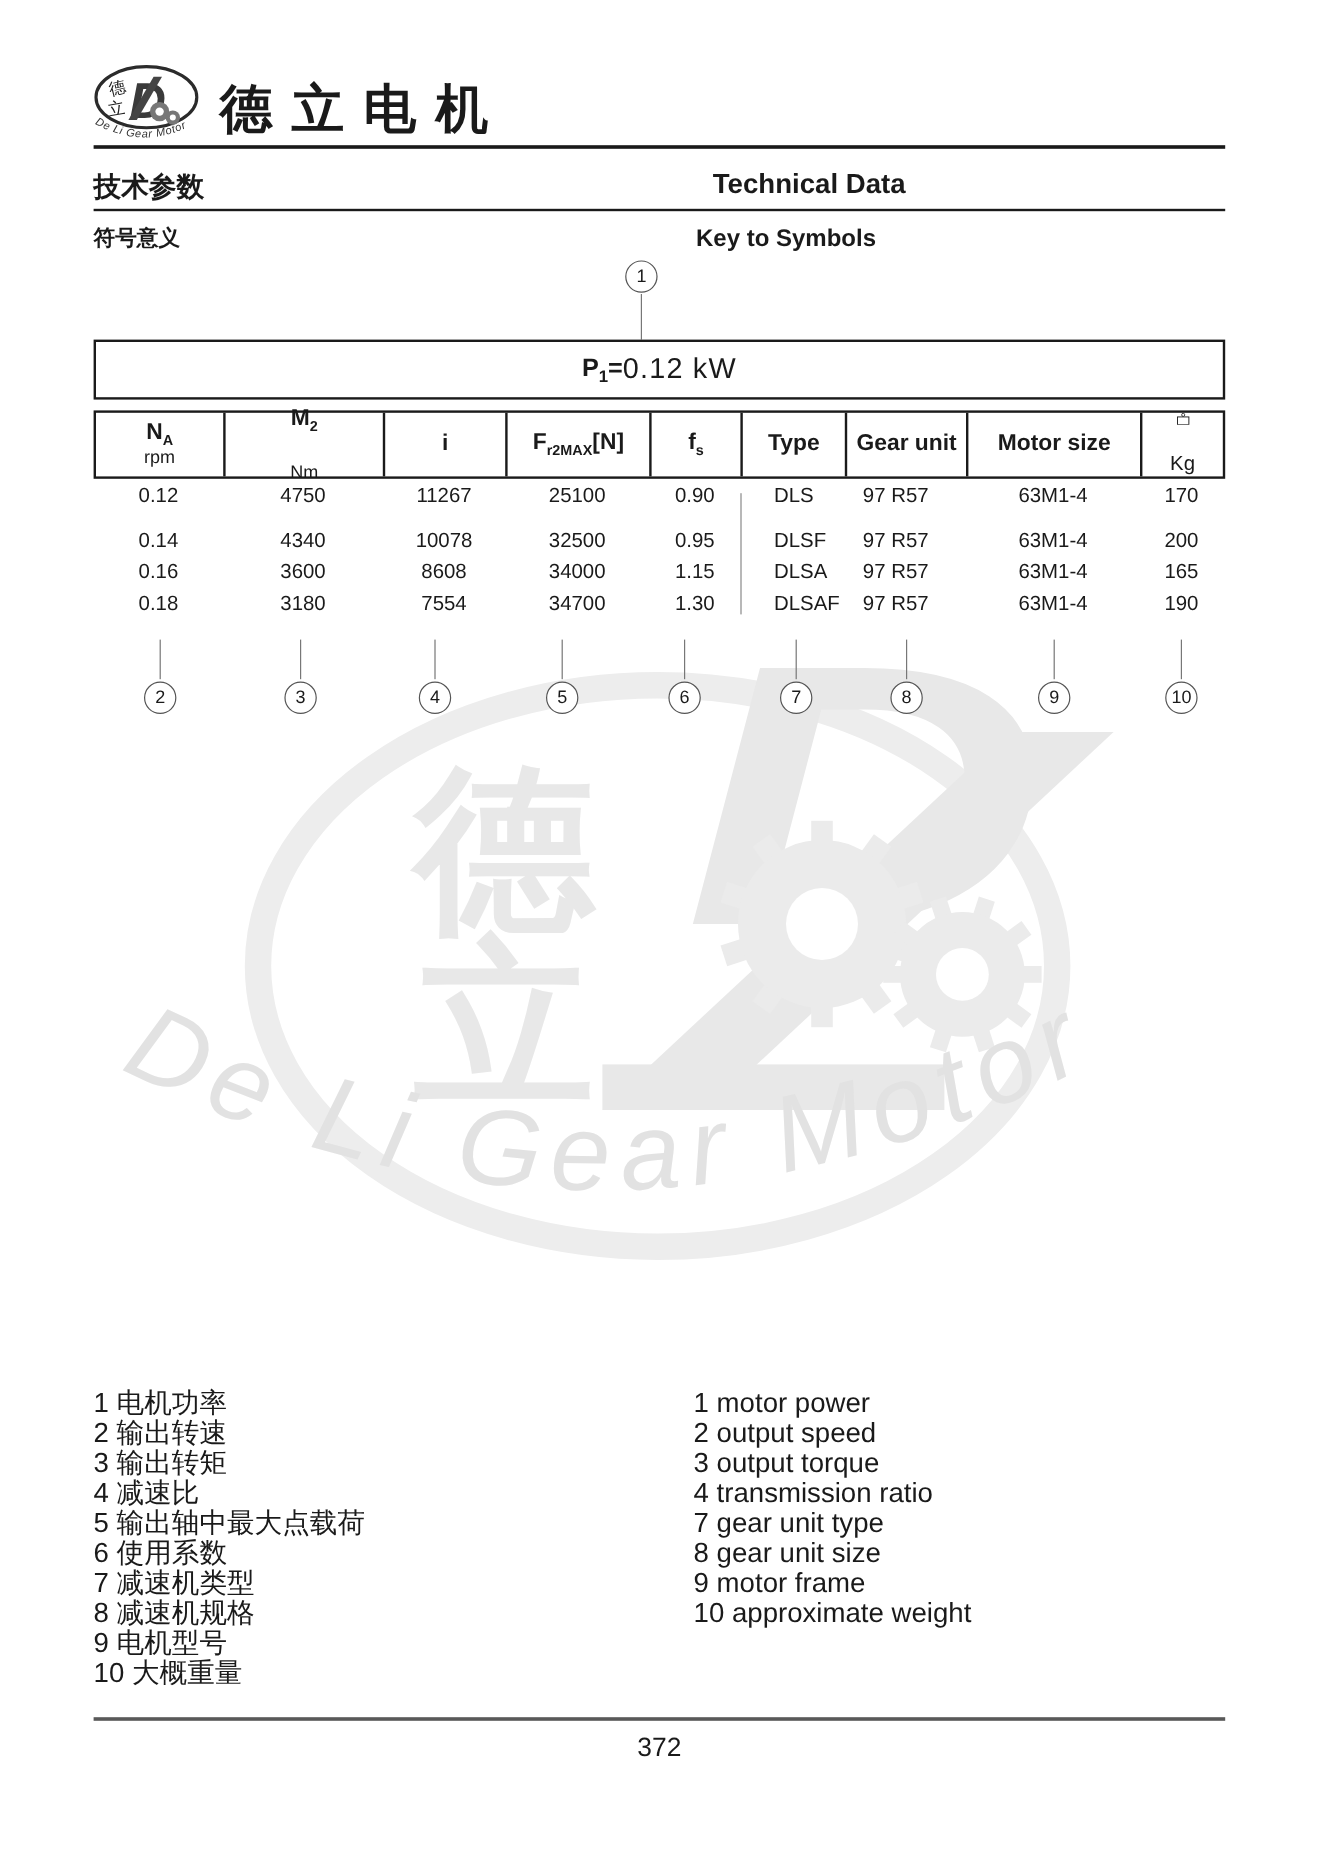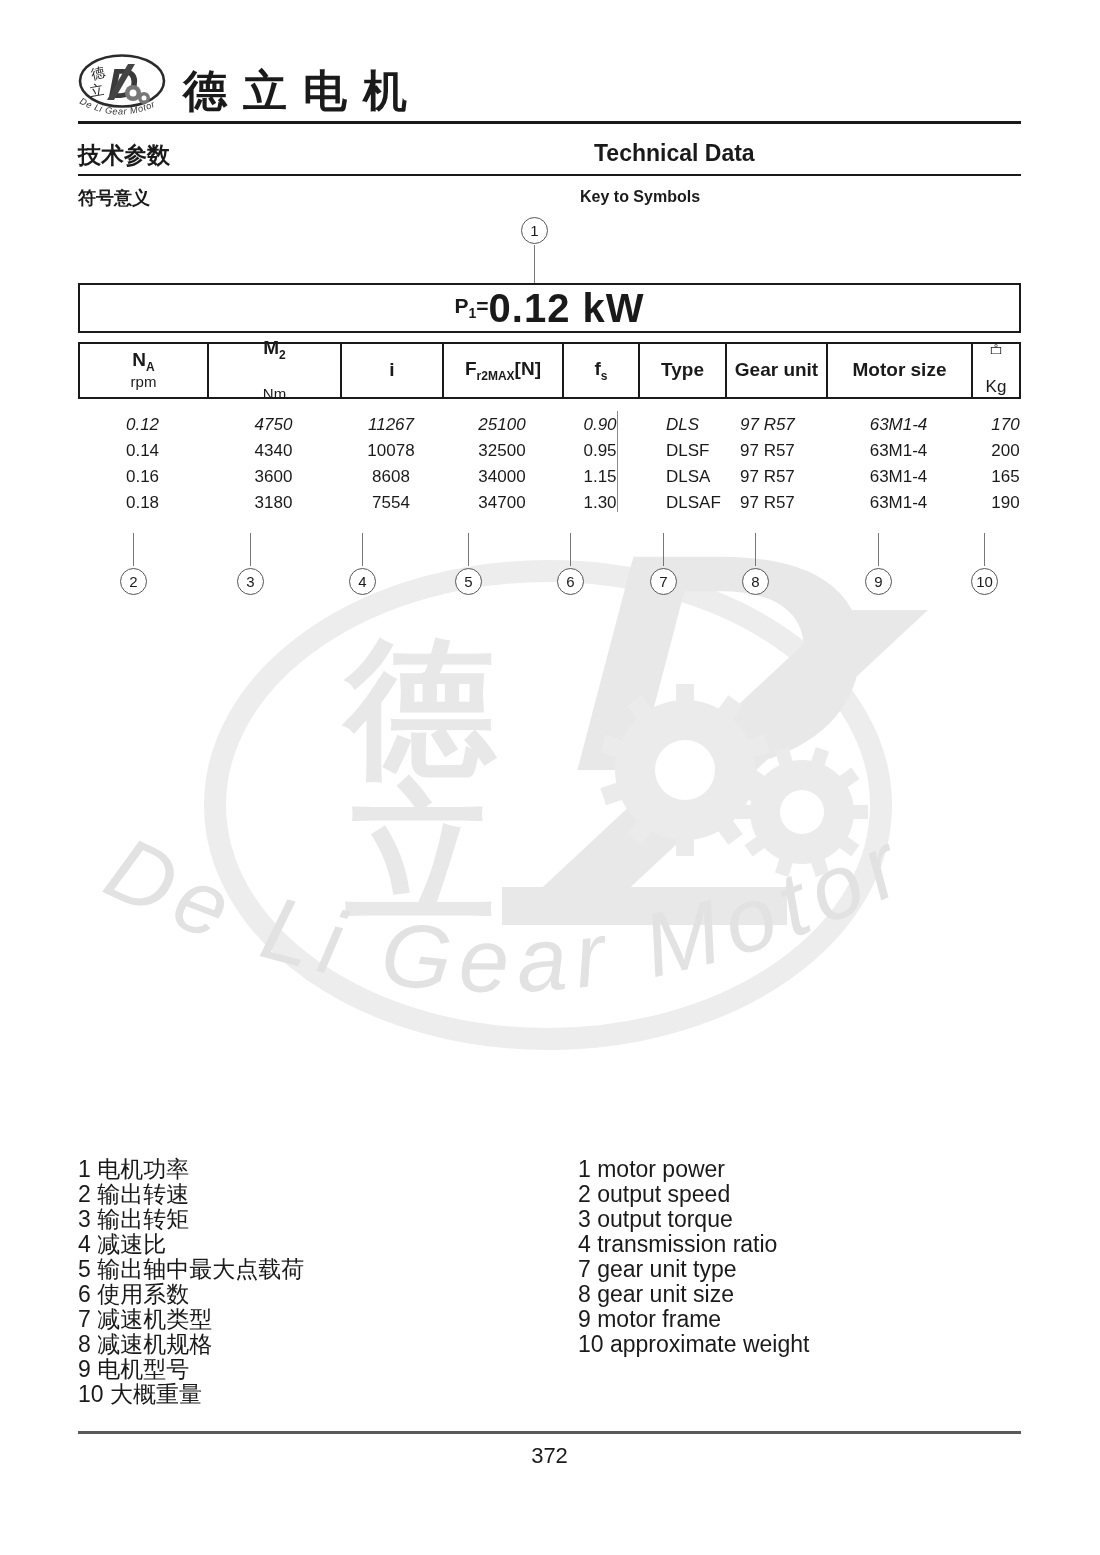--- a/index.html
+++ b/index.html
@@ -9,31 +9,31 @@
   .rule{position:absolute;background:#1a1a1a;}
   .sec-title{position:absolute;font-size:23px;font-weight:bold;}
   .sub-title{position:absolute;font-size:18px;font-weight:bold;}
   .brand-title{position:absolute;left:183px;top:62px;font-size:44px;font-weight:bold;
                letter-spacing:16px;font-family:"DejaVu Serif",serif;}
   
   .p1box{position:absolute;left:78px;top:283px;width:943px;height:50px;border:2px solid #1a1a1a;
          box-sizing:border-box;display:flex;align-items:center;justify-content:center;}
   .p1sym{font-size:21px;font-weight:bold;}
   .p1sym sub{font-size:14px;font-weight:bold;}
-  .p1val{font-size:40px;font-weight:bold;letter-spacing:1px;}
+  .p1val{font-size:24px;font-weight:normal;letter-spacing:1px;}
   
   .thead{position:absolute;left:78px;top:342px;width:943px;height:57px;display:flex;
          border:2px solid #1a1a1a;box-sizing:border-box;}
   .th{border-right:2px solid #1a1a1a;box-sizing:border-box;display:flex;flex-direction:column;
       align-items:center;justify-content:center;line-height:1.1;flex:0 0 auto;}
   .th:last-child{border-right:none;flex:1 1 auto;gap:24px;}
   .sym{font-size:19px;font-weight:bold;}
   .sym sub{font-size:12px;font-weight:bold;}
   .unit{font-size:15px;}
-  .w-na{width:129px;}.w-m2{width:133px;gap:24px;}.w-i{width:102px;}.w-fr{width:120px;}.w-fs{width:76px;}
+  .w-na{width:108px;}.w-m2{width:133px;gap:24px;}.w-i{width:102px;}.w-fr{width:120px;}.w-fs{width:76px;}
   .w-type{width:87px;}.w-gear{width:101px;}.w-motor{width:145px;}.w-kg{width:69px;}
   
   .trow{position:absolute;left:78px;width:943px;height:26px;display:flex;line-height:26px;
         font-size:17px;}
   .td{text-align:center;box-sizing:border-box;flex:0 0 auto;}
   .td.left{text-align:left;}
   .td.pad-type{padding-left:28px;}
   .td.pad-gear{padding-left:15px;}
   .vdiv{position:absolute;left:617px;top:411px;width:1px;height:101px;background:#8a8a8a;}
   
@@ -123,21 +123,21 @@
     </text>
   </svg>
 
   <div class="brand-title content">德立电机</div>
 
   <div class="rule content" style="left:78px;top:121px;width:943px;height:3px;"></div>
   <div class="sec-title content" style="left:78px;top:140px;">技术参数</div>
   <div class="sec-title content" style="left:594px;top:140px;">Technical Data</div>
   <div class="rule content" style="left:78px;top:174px;width:943px;height:2px;"></div>
   <div class="sub-title content" style="left:78px;top:186px;">符号意义</div>
-  <div class="sub-title content" style="left:580px;top:188px;font-size:16px;">Key to Symbols</div>
+  <div class="sub-title content" style="left:580px;top:188px;font-size:20px;">Key to Symbols</div>
 
   <div class="callout content" style="left:521px;top:217px;">
     <span>1</span>
   </div>
   <div class="leader content" style="left:534px;top:245px;height:38px;"></div>
 
   <div class="p1box content">
     <span class="p1sym"><span>P</span><sub>1</sub><span>=</span></span>
       <span class="p1val">0.12 kW</span>
   </div>
@@ -171,21 +171,21 @@
     </div>
     <div class="th w-kg">
       <svg width="30" height="24" viewBox="0 0 30 24">
         <circle cx="15" cy="4" r="3" fill="none" stroke="#1a1a1a" stroke-width="1.5"></circle>
         <rect x="4" y="8" width="22" height="15" fill="none" stroke="#1a1a1a" stroke-width="1.8"></rect>
       </svg>
       <div class="unit" style="font-size:17px;">Kg</div>
     </div>
   </div>
 
-  <div class="trow content" style="top:412px;font-style:italic;">
+  <div class="trow content" style="top:400px;">
     <div class="td w-na">0.12</div>
     <div class="td w-m2">4750</div>
     <div class="td w-i">11267</div>
     <div class="td w-fr">25100</div>
     <div class="td w-fs">0.90</div>
     <div class="td w-type left pad-type">DLS</div>
     <div class="td w-gear left pad-gear">97 R57</div>
     <div class="td w-motor">63M1-4</div>
     <div class="td w-kg">170</div>
   </div>

